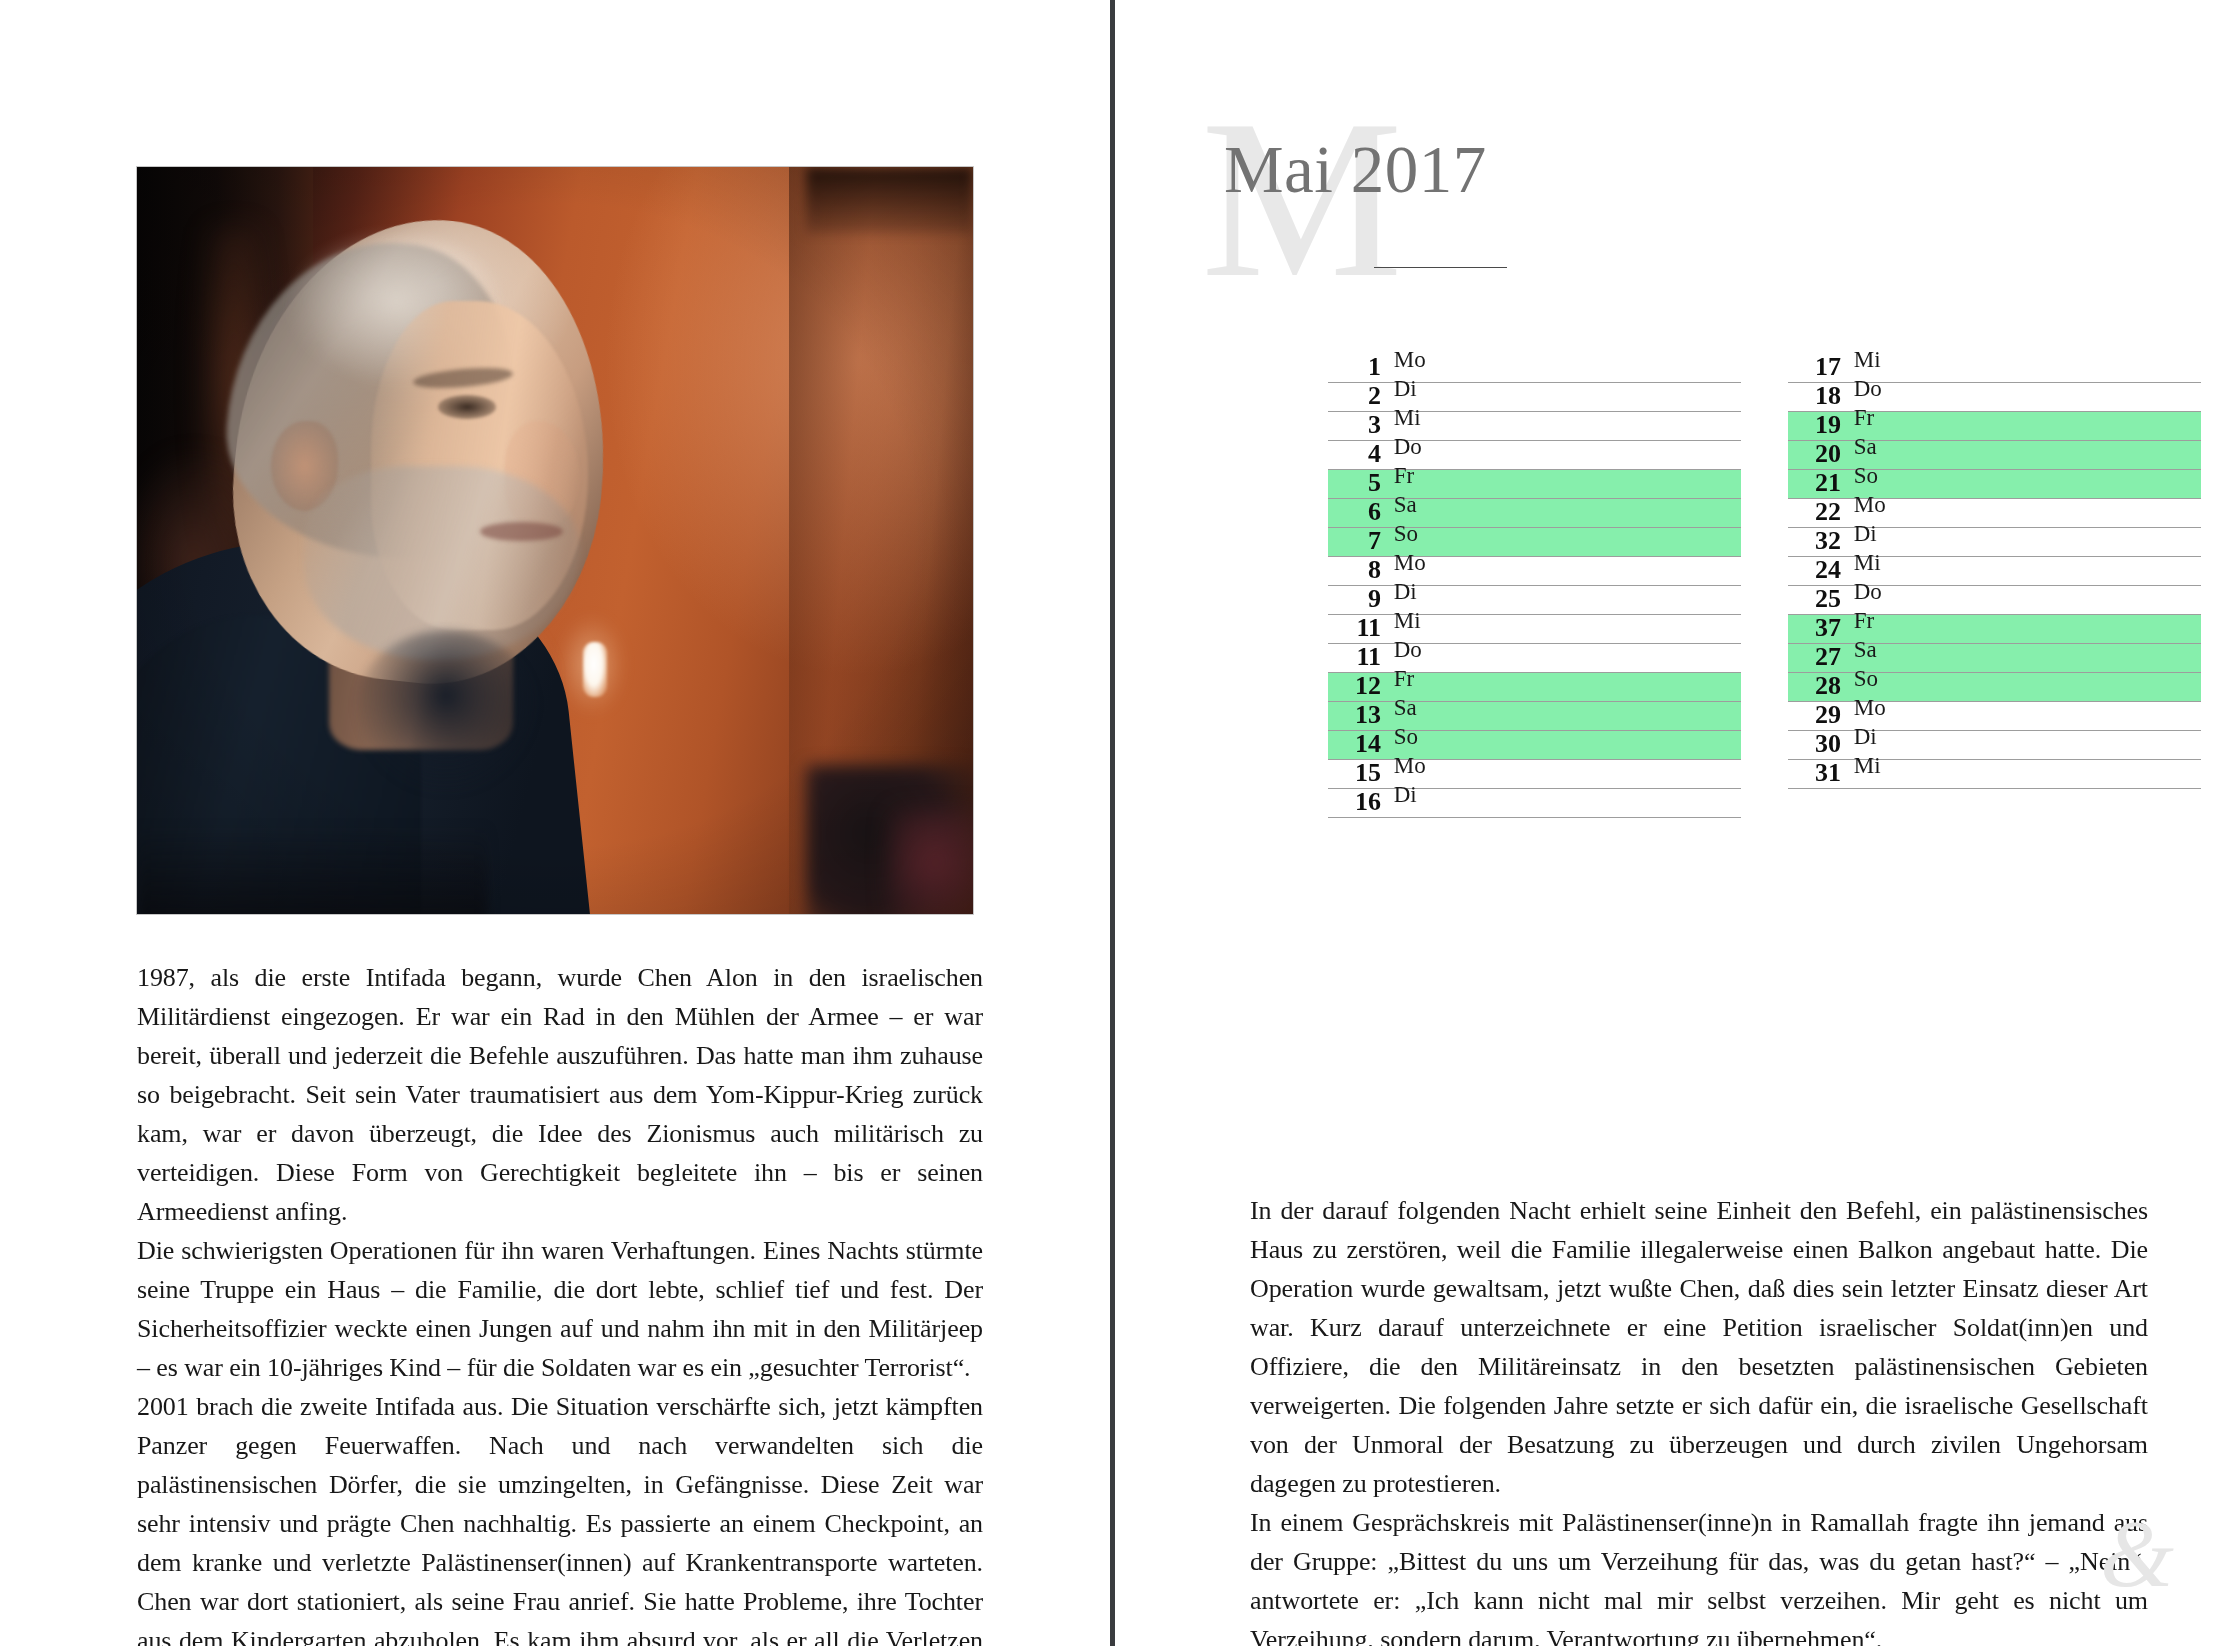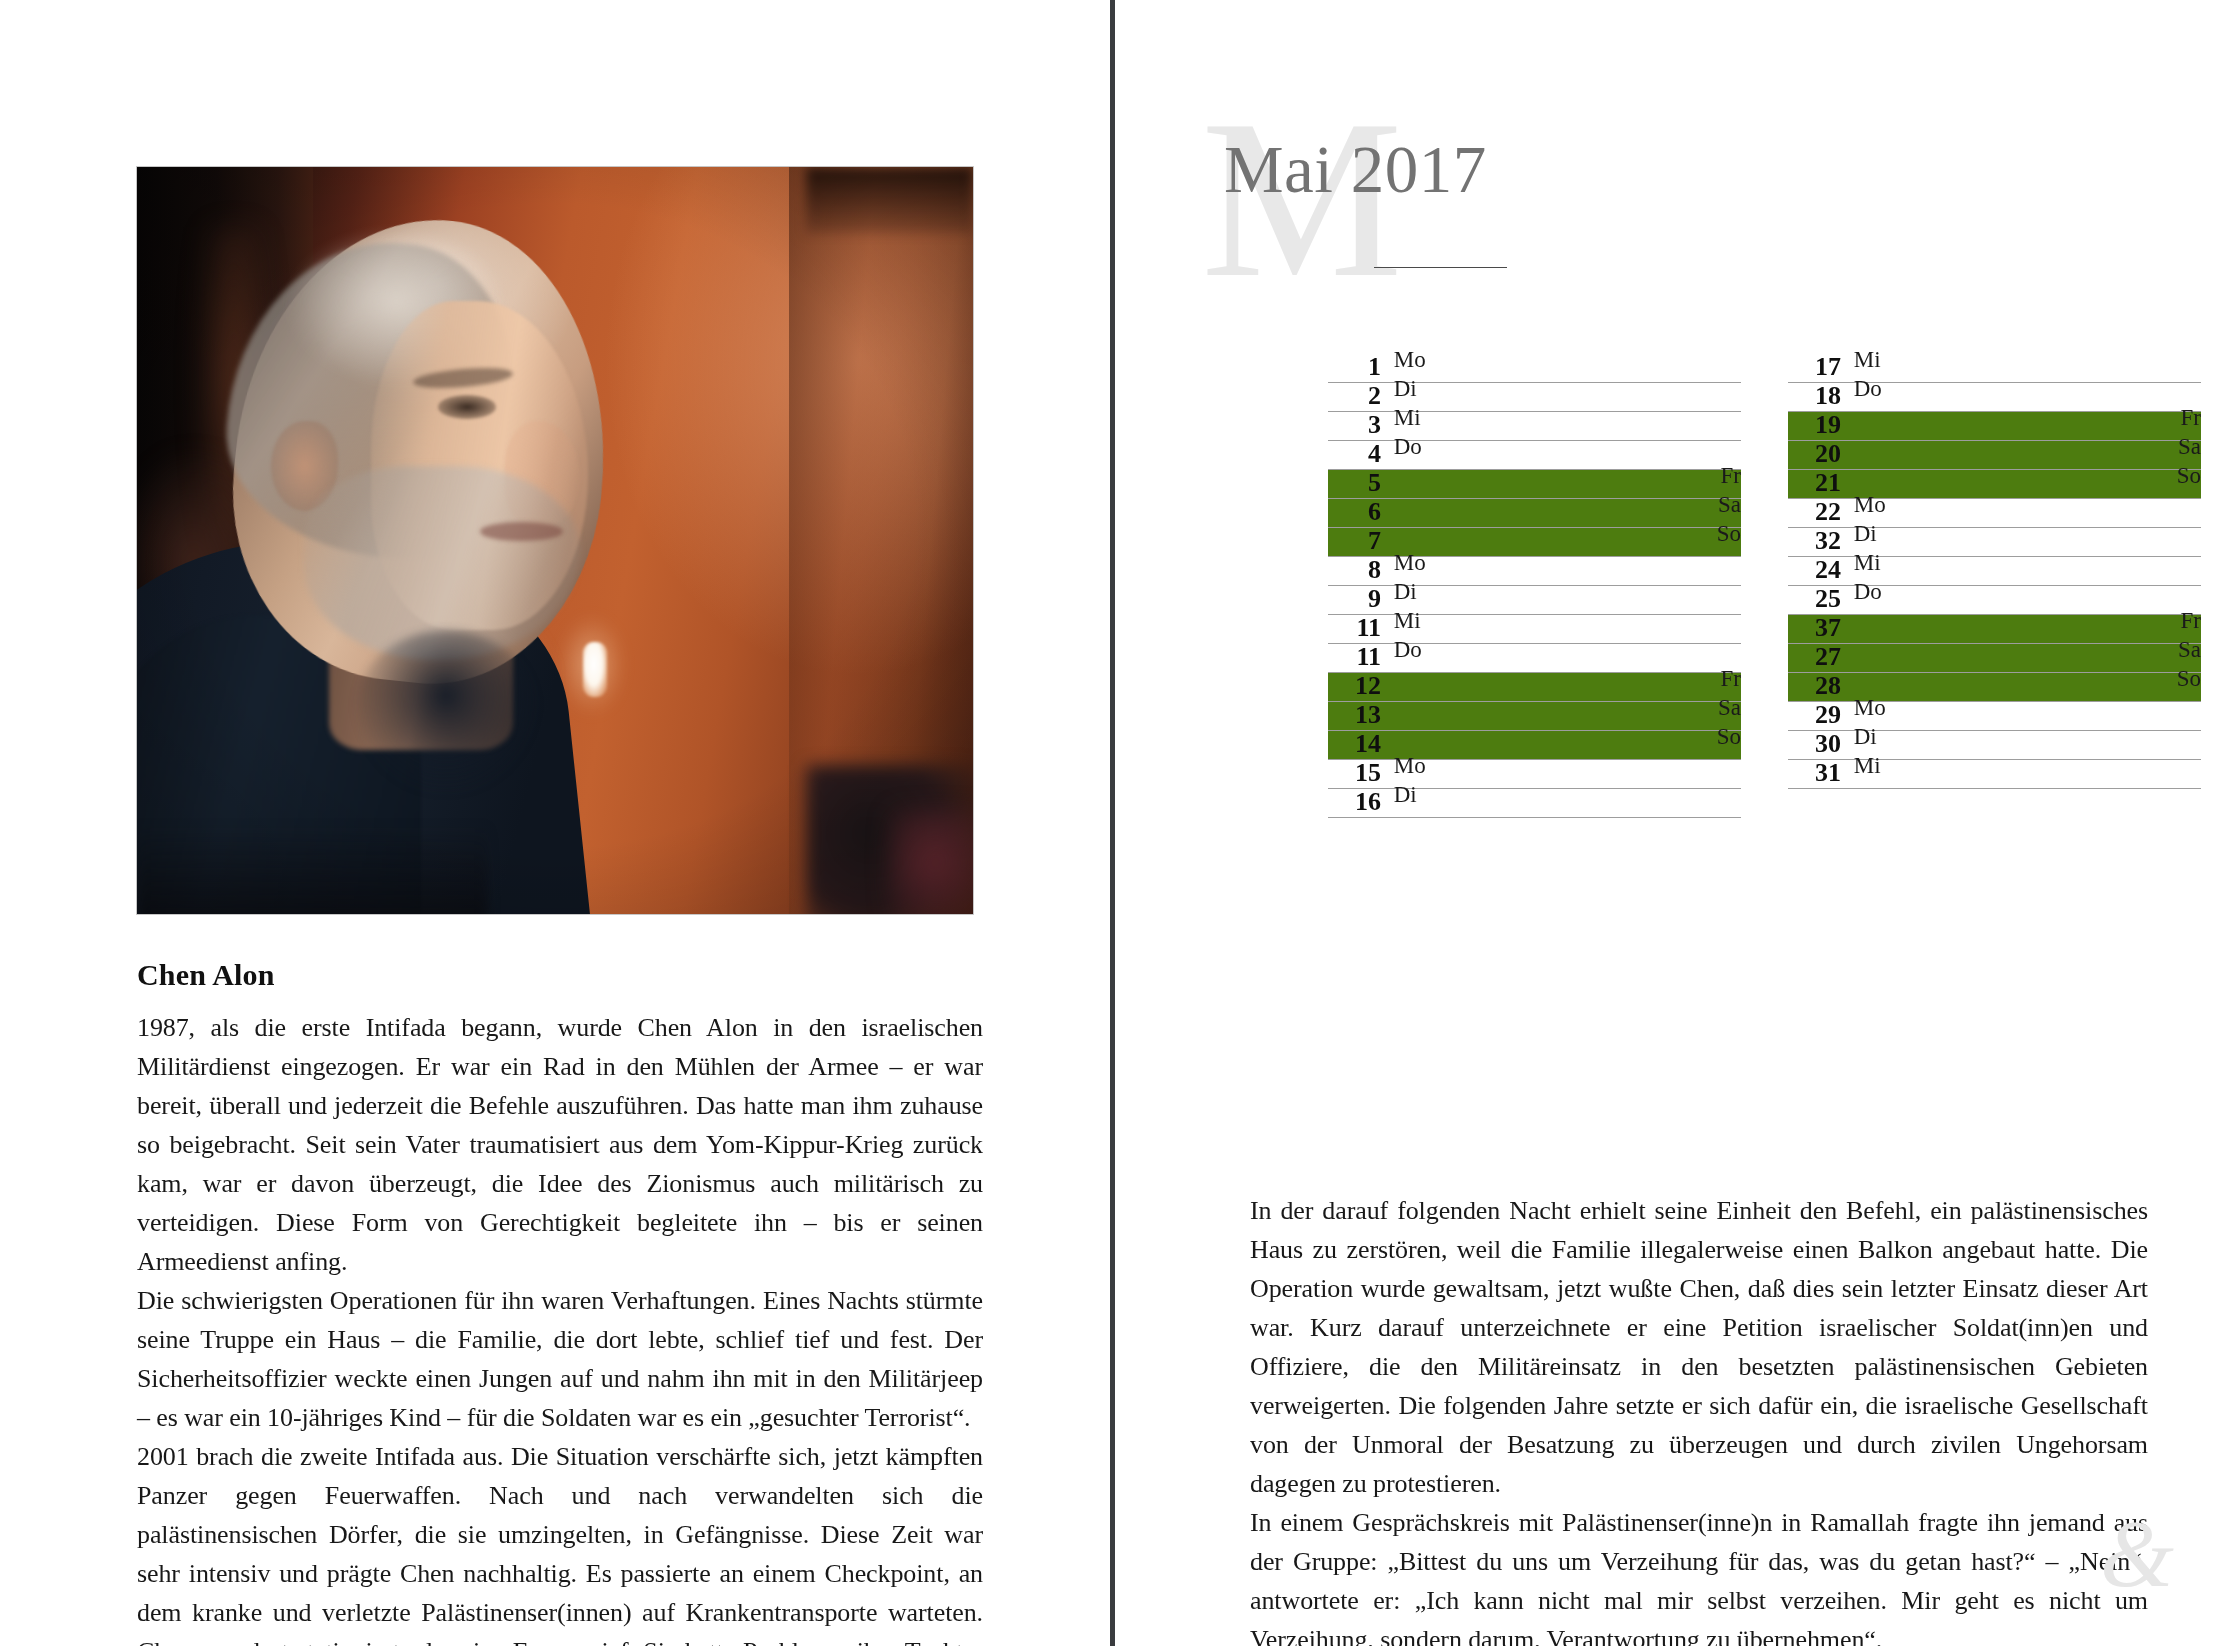--- a/index.html
+++ b/index.html
@@ -308,21 +308,21 @@
   }
   .cal-col { width: 413px; }
   .day-row {
     position: relative;
     height: 29px;
     display: flex;
     align-items: center;
     border-bottom: 0.9px solid #9d9d9d;
     box-sizing: border-box;
   }
-  .day-row.weekend { background: #4d7c0f; justify-content: space-between; }
+  .day-row.weekend { background: #86efac; }
   .day-num {
     width: 53px;
     text-align: right;
     font-size: 26px;
     font-weight: bold;
     color: #0f0f0f;
     line-height: 1;
     padding-bottom: 2.7px;
   }
   .day-name {
@@ -389,21 +389,20 @@
       <div class="photo-layer ph-beard"></div>
       <div class="photo-layer ph-mouth"></div>
       <div class="photo-layer ph-collar"></div>
       <div class="photo-layer ph-fg-right"></div>
       <div class="photo-layer ph-fg-right2"></div>
       <div class="photo-layer ph-fg-bottom"></div>
       <div class="photo-layer ph-vignette"></div>
     </div>
 
     <div class="article">
-      <h1 class="article-title">Chen Alon</h1>
       <div class="body-text">
         <p>1987, als die erste Intifada begann, wurde Chen Alon in den israelischen Militärdienst eingezogen. Er war ein Rad in den Mühlen der Armee – er war bereit, überall und jederzeit die Befehle auszuführen. Das hatte man ihm zuhause so beigebracht. Seit sein Vater traumatisiert aus dem Yom-Kippur-Krieg zurück kam, war er davon überzeugt, die Idee des Zionismus auch militärisch zu verteidigen. Diese Form von Gerechtigkeit begleitete ihn – bis er seinen Armeedienst anfing.</p>
         <p>Die schwierigsten Operationen für ihn waren Verhaftungen. Eines Nachts stürmte seine Truppe ein Haus – die Familie, die dort lebte, schlief tief und fest. Der Sicherheitsoffizier weckte einen Jungen auf und nahm ihn mit in den Militärjeep – es war ein 10-jähriges Kind – für die Soldaten war es ein „gesuchter Terrorist“.</p>
         <p>2001 brach die zweite Intifada aus. Die Situation verschärfte sich, jetzt kämpften Panzer gegen Feuerwaffen. Nach und nach verwandelten sich die palästinensischen Dörfer, die sie umzingelten, in Gefängnisse. Diese Zeit war sehr intensiv und prägte Chen nachhaltig. Es passierte an einem Checkpoint, an dem kranke und verletzte Palästinenser(innen) auf Krankentransporte warteten. Chen war dort stationiert, als seine Frau anrief. Sie hatte Probleme, ihre Tochter aus dem Kindergarten abzuholen. Es kam ihm absurd vor, als er all die Verletzen am Checkpoint sah, die nicht ins Krankenhaus konnten.</p>
       </div>
     </div>
   </div>
 
   <div class="spine"></div>
 

